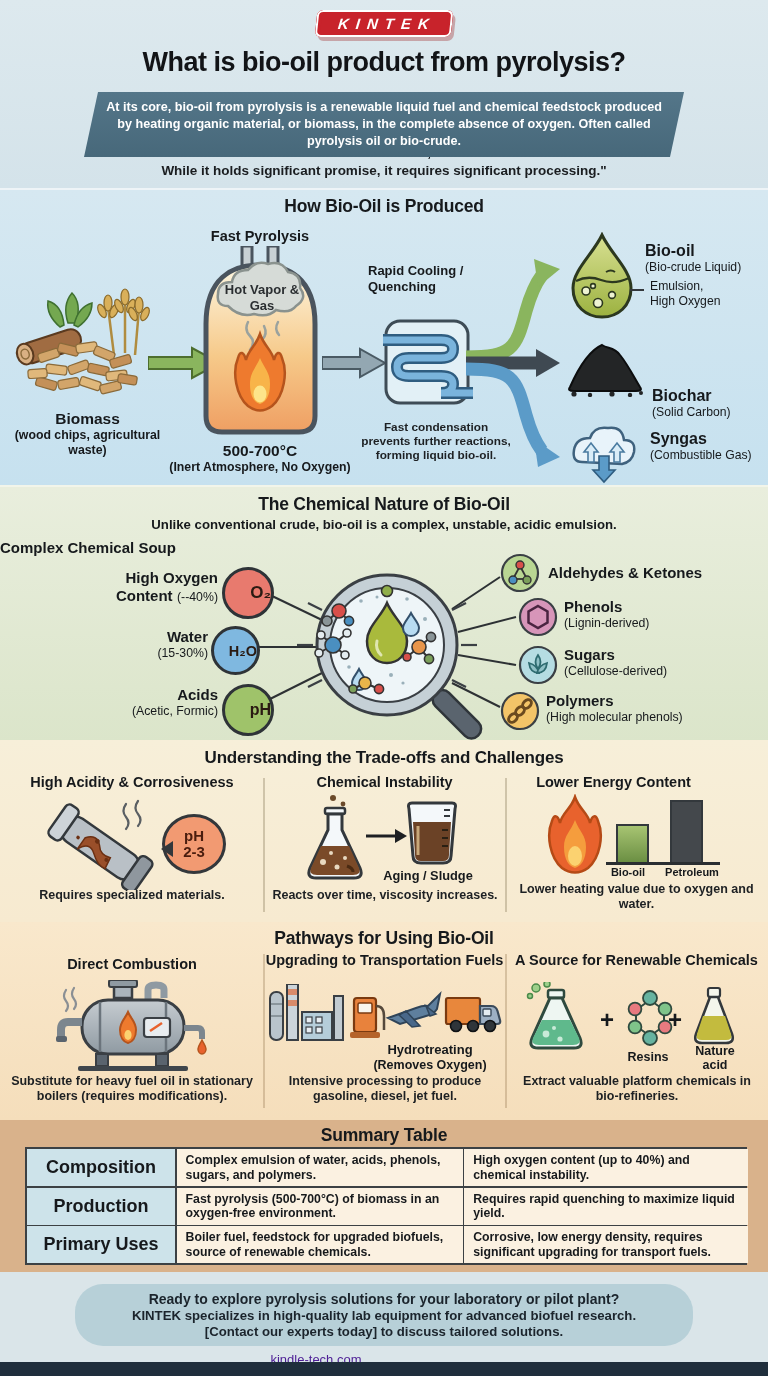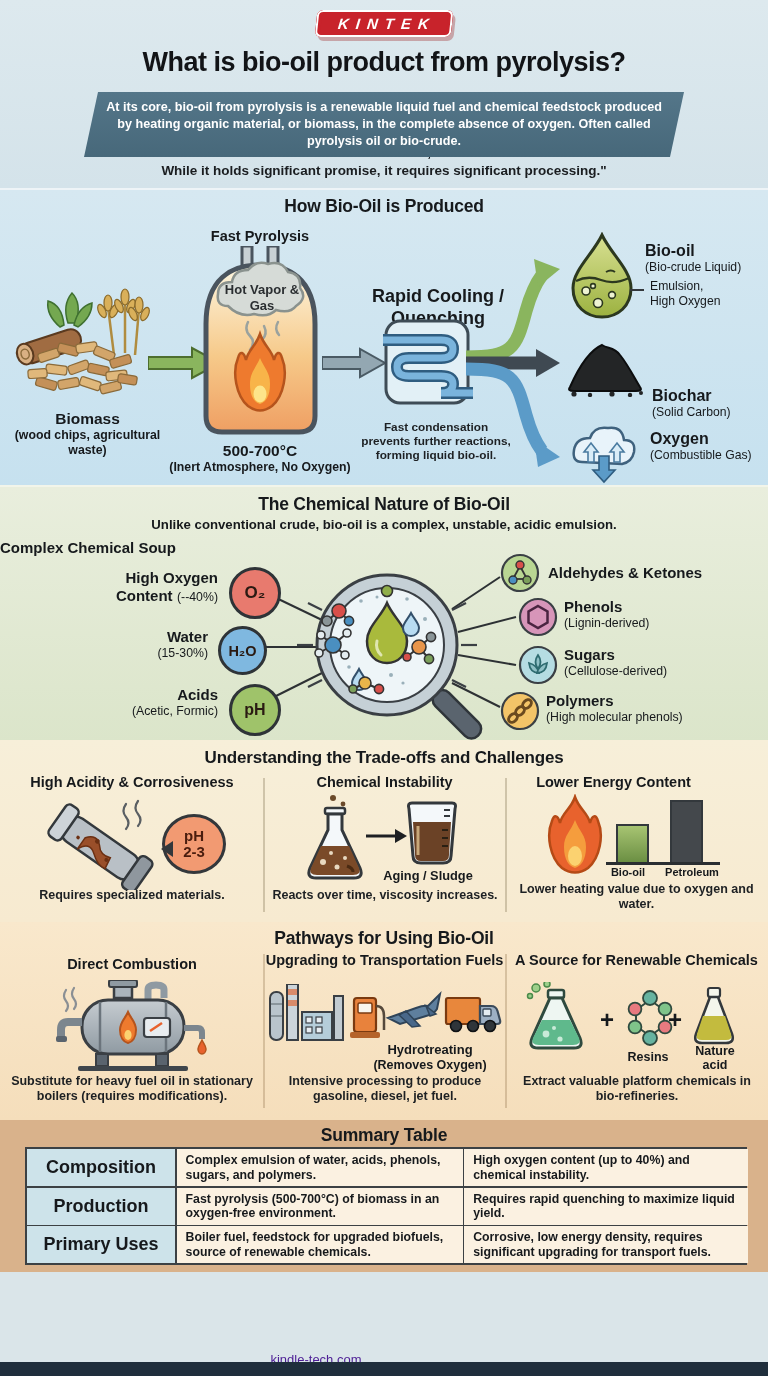--- a/index.html
+++ b/index.html
@@ -25,22 +25,22 @@
   #logo{left:50%;top:10px;transform:translateX(-50%) skewX(-6deg);background:#c8232b;
         border-radius:6px;padding:5px 16px 5px 22px;box-shadow:3px 4px 0 rgba(160,40,40,.35), inset 0 0 0 2px #fff, inset 0 0 0 5px #c8232b;
         color:#fff;font-weight:bold;font-style:italic;font-size:15px;letter-spacing:7px;}
   #main-title{left:0;top:47px;width:768px;text-align:center;font-size:27px;font-weight:bold;letter-spacing:-.5px;color:#121417;}
   #banner{left:84px;top:92px;width:600px;background:linear-gradient(180deg,#547689,#47687a);color:#fff;
           font-size:12.6px;font-weight:bold;text-align:center;line-height:1.35;padding:7px 18px;box-sizing:border-box;
           clip-path:polygon(14px 0,100% 0,calc(100% - 14px) 100%,0 100%);}
   .quote{left:0;width:768px;text-align:center;font-size:13.5px;font-weight:bold;color:#1a1d20;}
 
   
-  .badge{position:absolute;border-radius:50%;border:3px solid #2e3337;display:flex;align-items:center;justify-content:center;
-         font-weight:bold;color:#2a1a12;z-index:3;margin-left:7px;}
+  .badge{position:absolute;border-radius:50%;border:3px solid #2e3337;display:flex;align-items:center;justify-content:flex-end;
+         font-weight:bold;color:#2a1a12;z-index:3;}
   .chem-item-name{font-size:15px;font-weight:bold;line-height:1.1;}
   .chem-item-sub{font-size:12.3px;line-height:1.15;}
 
   
   #ph-bubble{left:162px;top:74px;width:58px;height:54px;background:#f29a72;border:3px solid #33373b;border-radius:50%;
              display:flex;flex-direction:column;align-items:center;justify-content:center;z-index:2;
              font-weight:bold;font-size:15px;color:#4a1d0e;line-height:1.05;}
   #ph-bubble:before{content:"";position:absolute;left:-12px;top:24px;border:8px solid transparent;border-right:12px solid #33373b;}
 
   
@@ -155,21 +155,21 @@
     <div class="abs" style="left:212px;top:92px;width:100px;text-align:center;font-size:13px;font-weight:bold;line-height:1.2;color:#2a2e31;">Hot Vapor &amp; Gas</div>
     <div class="abs" style="left:140px;top:252px;width:240px;text-align:center;">
       <div style="font-size:15.5px;font-weight:bold;">500-700°C</div>
       <div style="font-size:12.3px;font-weight:bold;">(Inert Atmosphere, No Oxygen)</div>
     </div>
 
     <svg class="abs" style="left:322px;top:157px;" width="66" height="32" viewBox="0 0 66 32">
       <path d="M0,10 H38 V2 L63,16 L38,30 V22 H0 Z" fill="#93a7b2" stroke="#4a5a64" stroke-width="2"></path>
     </svg>
 
-    <div class="abs" style="left:368px;top:96px;width:140px;text-align:center;font-size:18px;font-weight:bold;line-height:1.2;">Rapid Cooling / Quenching</div>
+    <div class="abs" style="left:368px;top:73px;width:140px;font-size:13px;font-weight:bold;line-height:1.2;">Rapid Cooling / Quenching</div>
     <svg class="abs" style="left:383px;top:128px;" width="90" height="90" viewBox="0 0 90 90">
       <rect x="3" y="3" width="82" height="82" rx="14" fill="#e2f0f6" stroke="#3e4c56" stroke-width="3"></rect>
       <path d="M-4,22 H58 Q70,22 70,31 Q70,40 58,40 H26 Q14,40 14,49 Q14,58 26,58 H58 Q70,58 70,66 Q70,75 58,75 H96" fill="none" stroke="#2f5d80" stroke-width="12"></path>
       <path d="M-4,22 H58 Q70,22 70,31 Q70,40 58,40 H26 Q14,40 14,49 Q14,58 26,58 H58 Q70,58 70,66 Q70,75 58,75 H96" fill="none" stroke="#7ab4dc" stroke-width="7"></path>
     </svg>
     <div class="abs cap" style="left:360px;top:230px;width:152px;font-size:11.8px;">Fast condensation prevents further reactions, forming liquid bio-oil.</div>
 
     <svg class="abs" style="left:466px;top:55px;" width="96" height="230" viewBox="0 0 96 230">
       <path d="M0,112 C46,112 50,104 60,66 C65,48 70,38 76,30" fill="none" stroke="#8ab55e" stroke-width="13"></path>
       <polygon points="68,14 94,24 72,42" fill="#8ab55e"></polygon>
@@ -223,21 +223,21 @@
 
     <svg class="abs" style="left:566px;top:226px;" width="76" height="70" viewBox="0 0 76 70">
       <path d="M16,46 Q6,46 8,34 Q10,22 24,22 Q28,10 42,12 Q56,10 58,24 Q70,24 68,36 Q66,46 56,48 Z" fill="#e8f3fa" stroke="#3f627e" stroke-width="2.5"></path>
       <g fill="#d9ecf7" stroke="#4a7ba0" stroke-width="1.6">
         <polygon points="22,46 22,36 18,36 25,27 32,36 28,36 28,46"></polygon>
         <polygon points="48,46 48,36 44,36 51,27 58,36 54,36 54,46"></polygon>
       </g>
       <polygon points="33,40 43,40 43,54 49,54 38,66 27,54 33,54" fill="#5b9bc8" stroke="#2f5d80" stroke-width="1.6"></polygon>
     </svg>
     <div class="abs" style="left:650px;top:240px;width:118px;">
-      <div style="font-size:16px;font-weight:bold;">Oxygen</div>
+      <div style="font-size:16px;font-weight:bold;">Syngas</div>
       <div style="font-size:12.2px;">(Combustible Gas)</div>
     </div>
   </div>
 
   <div class="sec" id="sec-chem">
     <div class="abs sect-title" style="left:0;top:7px;width:768px;">The Chemical Nature of Bio-Oil</div>
     <div class="abs" style="left:0;top:30px;width:768px;text-align:center;font-size:13.2px;font-weight:600;">Unlike conventional crude, bio-oil is a complex, unstable, acidic emulsion.</div>
     <div class="abs" style="left:0;top:52px;width:768px;text-align:left;font-size:15px;font-weight:bold;">Complex Chemical Soup</div>
 
     <svg class="abs" style="left:0;top:0;z-index:1;" width="768" height="255" viewBox="0 0 768 255">
@@ -596,17 +596,22 @@
       <div class="lbl">Production</div>
       <div class="val">Fast pyrolysis (500-700°C) of biomass in an oxygen-free environment.</div>
       <div class="val">Requires rapid quenching to maximize liquid yield.</div>
       <div class="lbl">Primary Uses</div>
       <div class="val">Boiler fuel, feedstock for upgraded biofuels, source of renewable chemicals.</div>
       <div class="val">Corrosive, low energy density, requires significant upgrading for transport fuels.</div>
     </div>
   </div>
 
   <div class="sec" id="sec-foot">
+    <div class="abs" id="cta">
+      <div class="l1">Ready to explore pyrolysis solutions for your laboratory or pilot plant?</div>
+      <div class="l2">KINTEK specializes in high-quality lab equipment for advanced biofuel research.</div>
+      <div class="l3">[Contact our experts today] to discuss tailored solutions.</div>
+    </div>
     <div class="abs" id="site">kindle-tech.com</div>
   </div>
 
   <div class="sec" id="sec-strip"></div>
 </div>
 
 </body></html>

